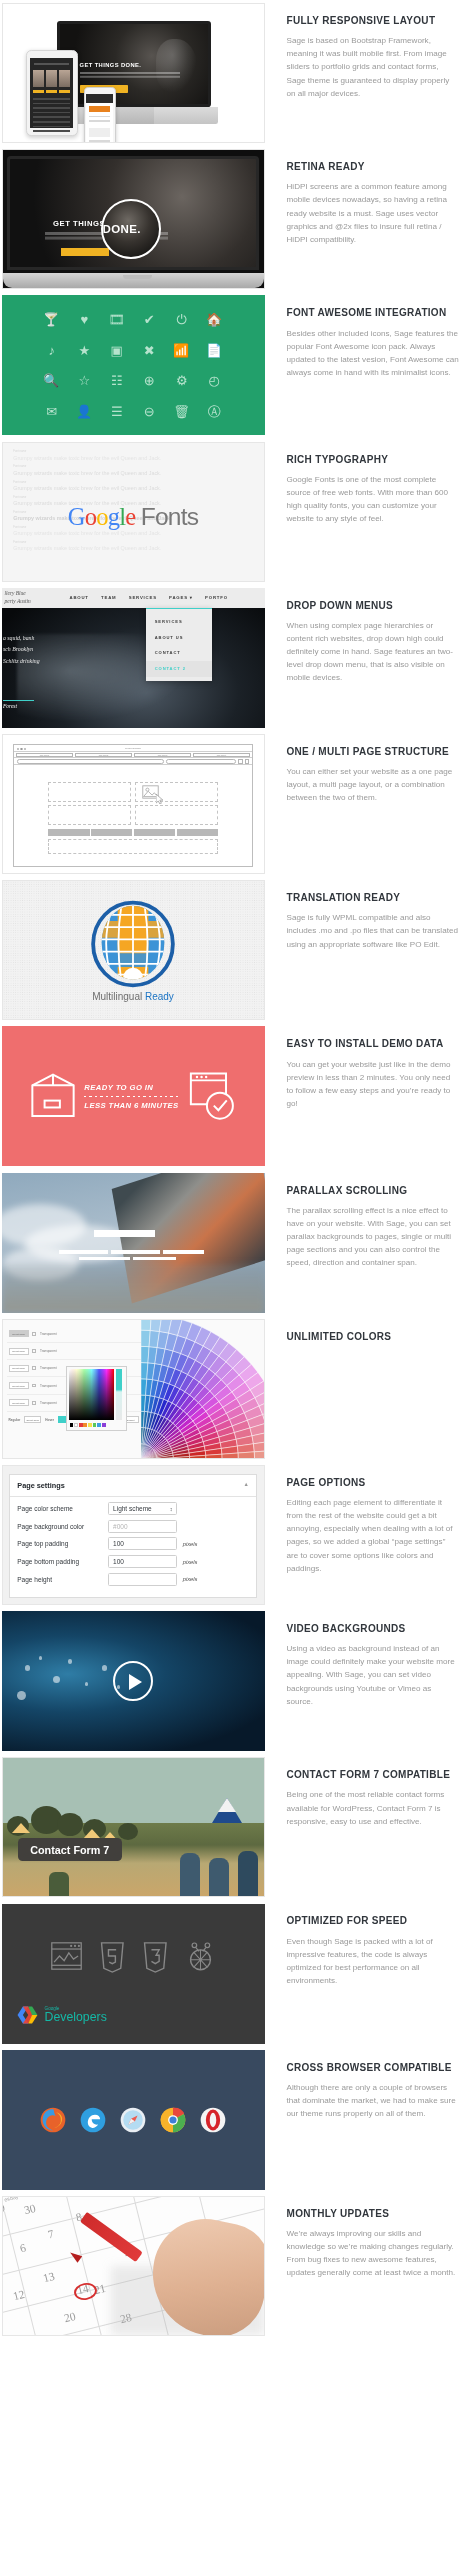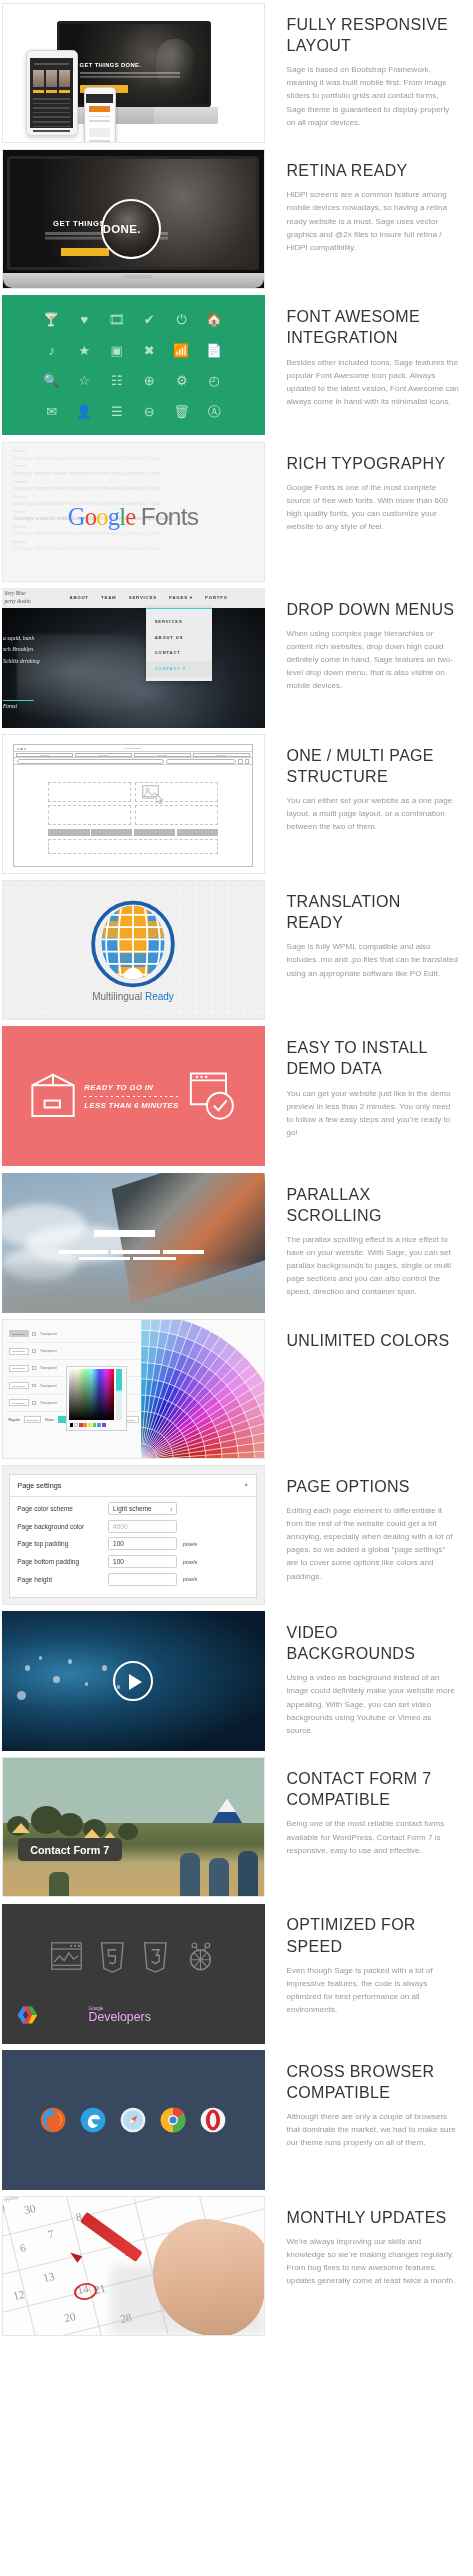--- a/index.html
+++ b/index.html
@@ -28,22 +28,22 @@
     position: relative;
     border: 0.8px solid #e6e6e6;
     background: #fff;
   }
   .media-box.noborder { border: none; }
   .text-col {
     width: 208px;
     padding: 14px 14px 7.7px 21.5px;
   }
   .feat-title {
-    font-size: 16px;
-    font-weight: normal;
+    font-size: 10px;
+    font-weight: bold;
     letter-spacing: 0.3px;
     color: #31363c;
     line-height: 1.32;
     margin: 0 0 7px 0;
     text-transform: uppercase;
   }
   .feat-desc {
     font-size: 8.1px;
     line-height: 1.62;
     color: #9a9a9a;
@@ -240,21 +240,21 @@
       linear-gradient(to right,#f00,#ff0,#0f0,#0ff,#00f,#f0f,#f00); }
   .uc-hue { width:6.1px; height:51px;
     background: linear-gradient(to bottom,#3fd0c9,#3fd0c9 40%,#d8f3f1 45%,#e9e9e9 100%); }
   .uc-pal { position:absolute; left:3.1px; bottom:2.3px; display:flex; gap:0.8px; }
   .uc-pal i { width:3.8px; height:4.6px; }
 
   
   .ps-wrap { background:#f1f1f1; padding:7.7px 6.1px; }
   .ps-card { background:#fff; border:0.8px solid #dcdcdc; }
   .ps-head { padding:6.1px 7.7px; border-bottom:0.8px solid #e3e3e3; font-size:7.3px;
-    font-weight:normal; color:#23282d; display:flex; justify-content:space-between;
+    font-weight:bold; color:#23282d; display:flex; justify-content:space-between;
     align-items:flex-start; }
   .ps-caret { color:#999; font-size:5.4px; }
   .ps-body { padding:5.4px 7.7px 7px; }
   .ps-row { display:flex; align-items:center; margin-bottom:4.6px; }
   .ps-lab { width:91px; font-size:6.5px; color:#32373c; }
   .ps-ctl { width:69px; height:13px; border:0.8px solid #cfcfcf; background:#fff;
     font-size:6.5px; color:#32373c; display:flex; align-items:center;
     justify-content:space-between; padding:0 3.8px; border-radius:1.5px; }
   .ps-ctl.ph { color:#b5b5b5; }
   .ps-unit { font-size:5.8px; font-style:italic; color:#555; margin-left:5.4px; }
@@ -288,21 +288,21 @@
     color:#fff; font-size:10.8px; font-weight:bold; padding:5.4px 12.3px; border-radius:4.6px; }
   .cf-fig { position:absolute; bottom:0; width:20px; height:43px; background:#3e5a6e;
     border-radius:7.7px 7.7px 0 0; }
 
   
   .spd { background:#3a3a3a; }
   .spd-icons { position:absolute; left:0; right:0; top:38px; display:flex;
     justify-content:center; gap:18.4px; }
   .spd-dev { position:absolute; left:14px; bottom:18.4px; display:flex;
     align-items:center; gap:6.1px; }
-  .spd-dev-txt { color:#f0abfc; line-height:1;margin-left:44px; }
+  .spd-dev-txt { color:#14b8a6; line-height:1; }
   .spd-dev-txt .sm { font-size:4.6px; display:block; }
   .spd-dev-txt .bg { font-size:12.3px; font-weight:300; display:block; }
 
   
   .brw { background:#38495f; }
   .brw-row { position:absolute; left:0; right:0; top:50%; transform:translateY(-50%);
     display:flex; justify-content:center; gap:14px; }
   .brw-ic { width:26px; height:26px; border-radius:50%; }
 
   

